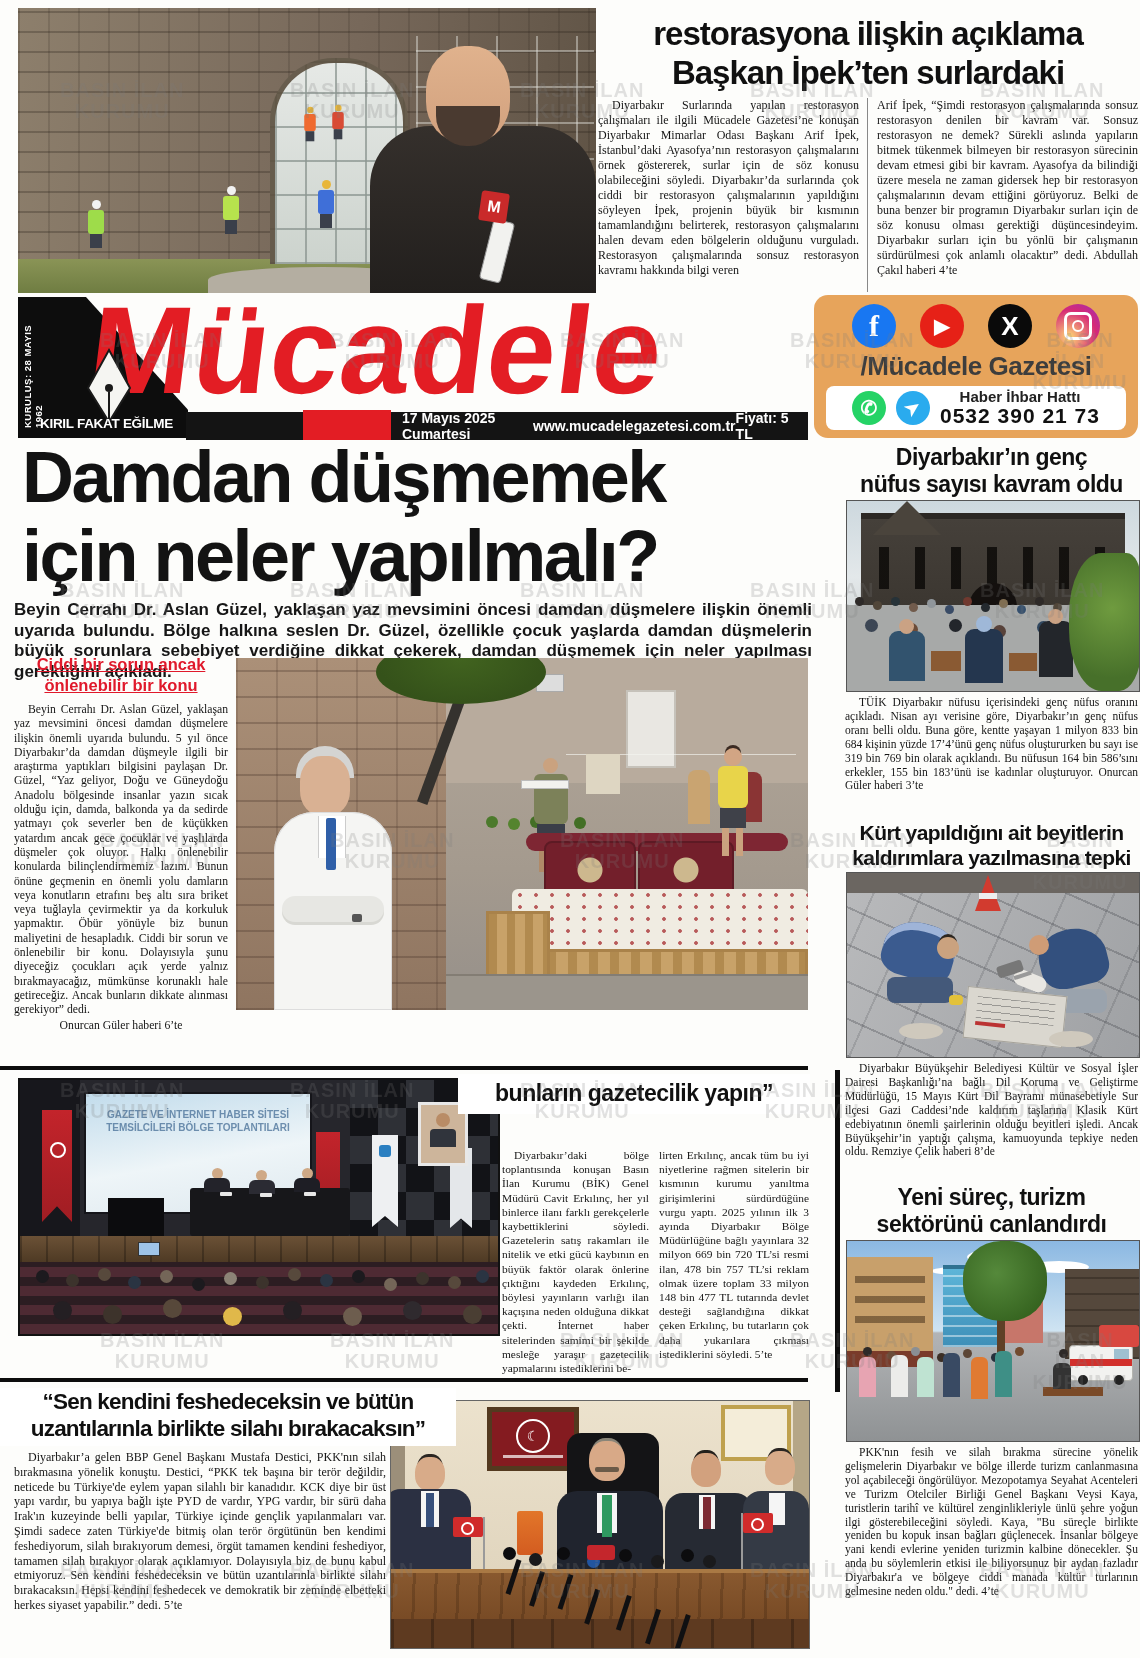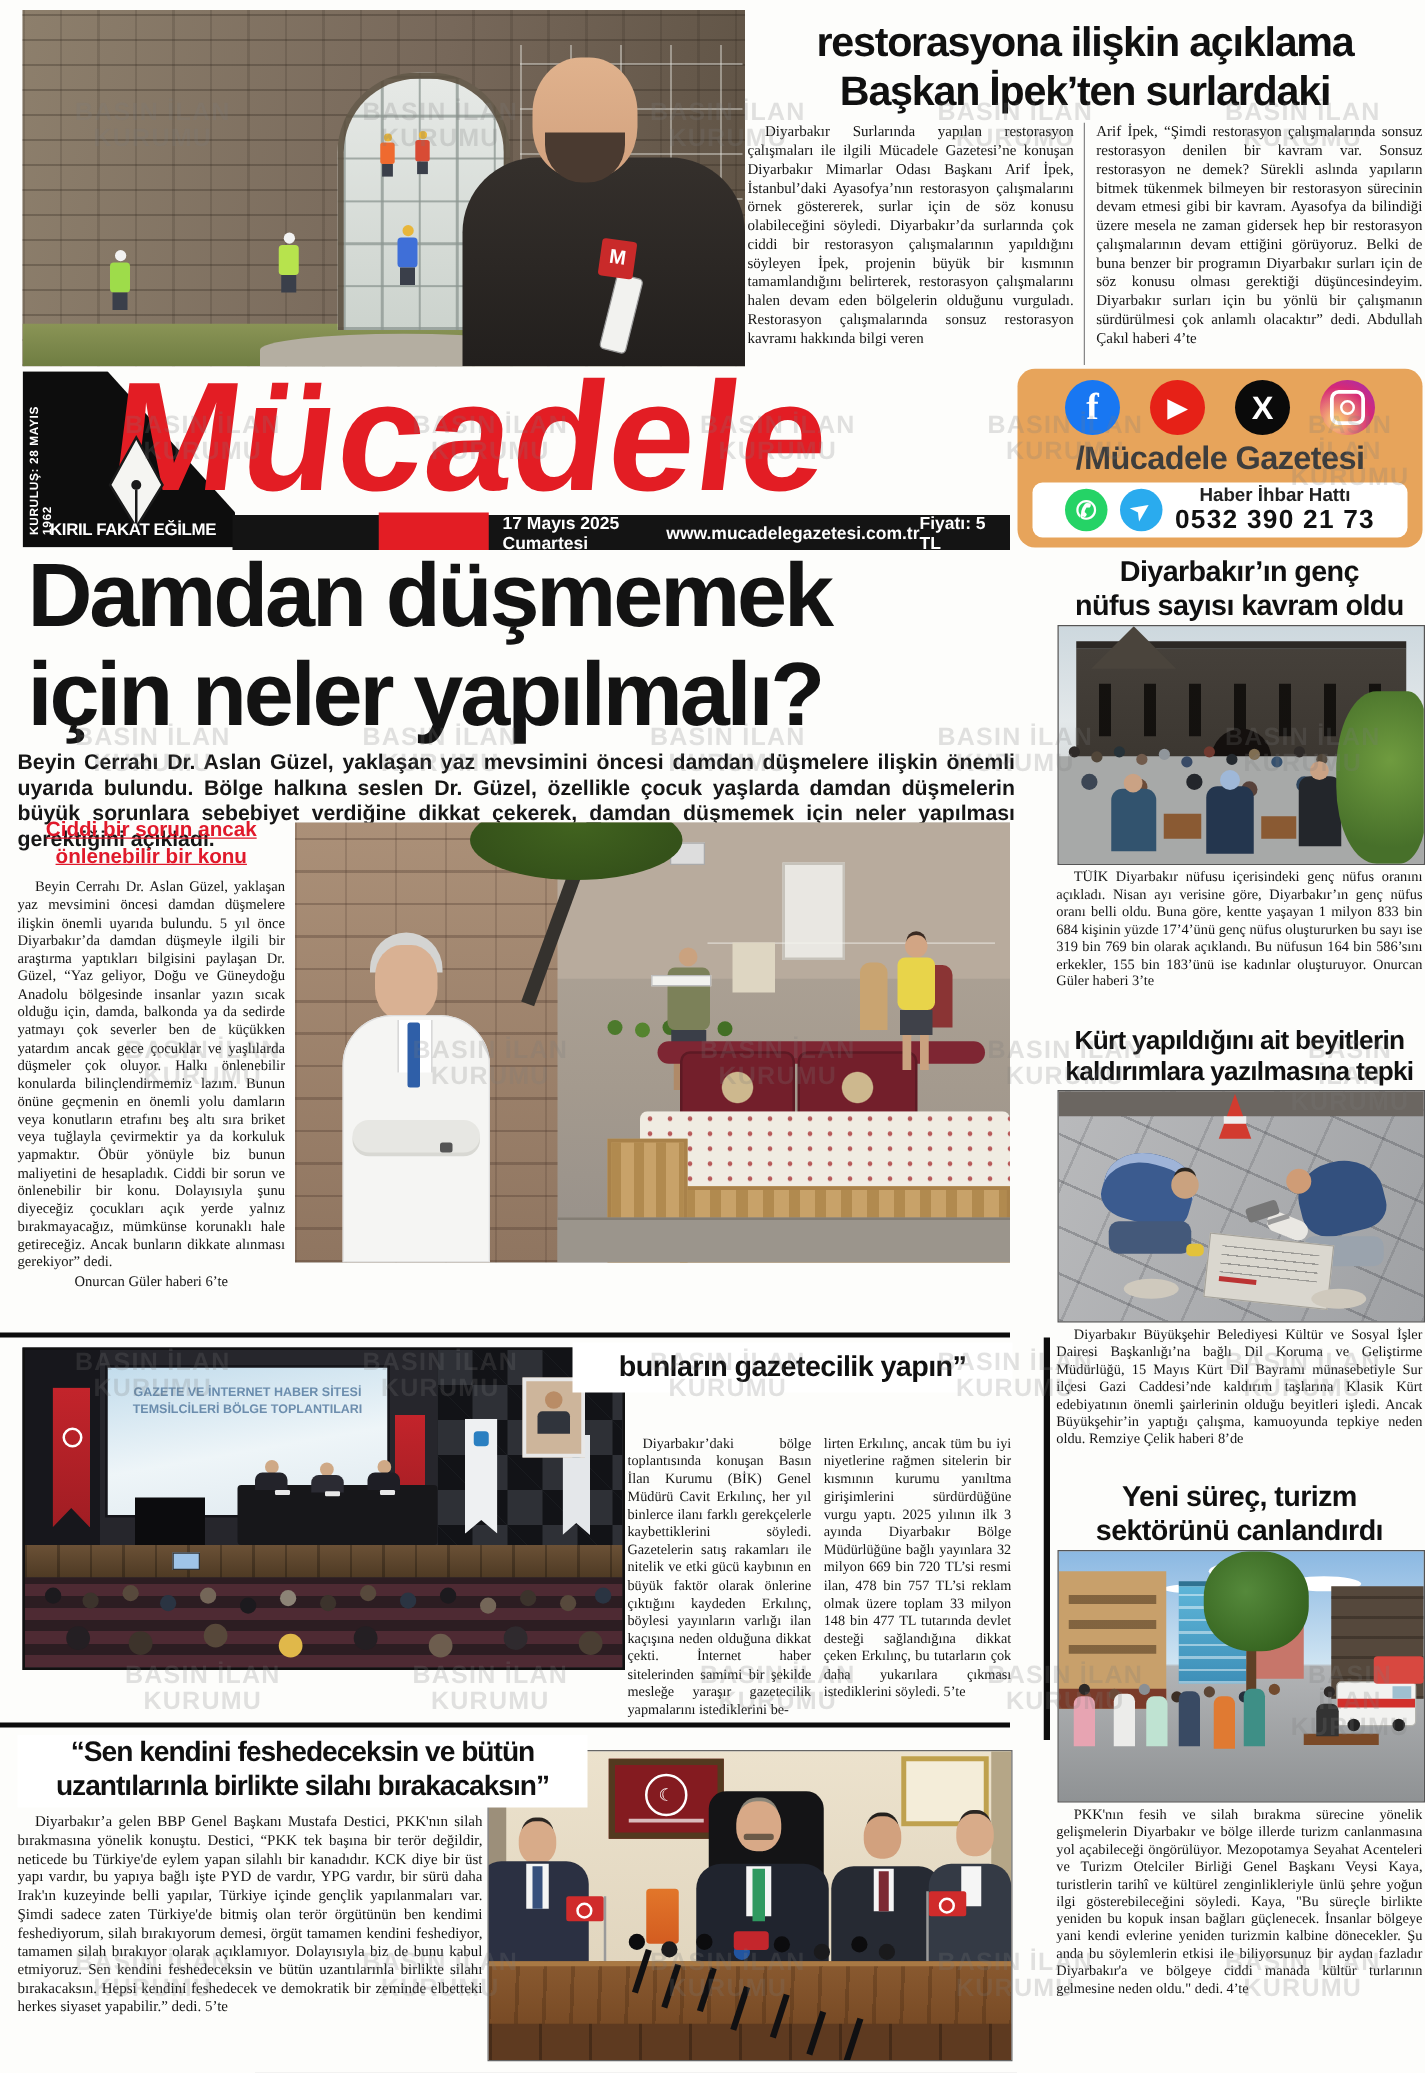--- a/index.html
+++ b/index.html
@@ -227,21 +227,21 @@
 
   <div class="abs hl" style="left:458px;top:1074px;width:352px;background:#fff;padding:5px 0 7px;font-size:23px;line-height:28px;letter-spacing:-.5px;z-index:4;">
     <div>bunların gazetecilik yapın”</div>
   </div>
   <div class="abs serif" style="left:502px;top:1148px;width:147px;height:228px;font-size:11.4px;line-height:14.2px;text-indent:12px;overflow:hidden;">Diyarbakır’daki bölge toplantısında konuşan Basın İlan Kurumu (BİK) Genel Müdürü Cavit Erkılınç, her yıl binlerce ilanı farklı gerekçelerle kaybettiklerini söyledi. Gazetelerin satış rakamları ile nitelik ve etki gücü kaybının en büyük faktör olarak önlerine çıktığını kaydeden Erkılınç, böylesi yayınların varlığı ilan kaçışına neden olduğuna dikkat çekti.  İnternet haber sitelerinden samimi bir şekilde mesleğe yaraşır gazetecilik yapmalarını istediklerini be-</div>
   <div class="abs serif" style="left:659px;top:1148px;width:150px;height:228px;font-size:11.4px;line-height:14.2px;overflow:hidden;">lirten Erkılınç, ancak tüm bu iyi niyetlerine rağmen sitelerin bir kısmının kurumu yanıltma girişimlerini sürdürdüğüne vurgu yaptı.  2025 yılının ilk 3 ayında Diyarbakır Bölge Müdürlüğüne bağlı yayınlara 32 milyon 669 bin 720 TL’si resmi ilan, 478 bin 757 TL’si reklam olmak üzere toplam 33 milyon 148 bin 477 TL tutarında devlet desteği sağlandığına dikkat çeken Erkılınç,  bu tutarların çok daha yukarılara çıkması istediklerini söyledi. 5’te</div>
   <div class="abs" style="left:835px;top:1070px;width:5px;height:322px;background:#0d0d0d;"></div>
 
   <div class="abs" style="left:0;top:1378px;width:808px;height:4px;background:#0d0d0d;"></div>
 
-  <div class="abs hl" style="left:14px;top:1388px;width:456px;background:#fff;font-size:22.5px;line-height:27px;letter-spacing:-.8px;z-index:4;padding-bottom:4px;">
+  <div class="abs hl" style="left:0;top:1388px;width:456px;background:#fff;font-size:22.5px;line-height:27px;letter-spacing:-.8px;z-index:4;padding-bottom:4px;">
     <div>“Sen kendini feshedeceksin ve bütün</div>
     <div>uzantılarınla birlikte silahı bırakacaksın”</div>
   </div>
   <div class="abs serif" style="left:14px;top:1450px;width:372px;height:196px;font-size:12px;line-height:14.8px;text-indent:14px;overflow:hidden;">Diyarbakır’a gelen BBP Genel Başkanı Mustafa Destici,  PKK'nın silah bırakmasına yönelik konuştu.  Destici, “PKK tek başına bir terör değildir, neticede bu Türkiye'de eylem yapan silahlı bir kanadıdır. KCK diye bir üst yapı vardır, bu yapıya bağlı işte PYD de vardır, YPG vardır, bir sürü daha Irak'ın kuzeyinde belli yapılar, Türkiye içinde gençlik yapılanmaları var. Şimdi sadece zaten Türkiye'de bitmiş olan terör örgütünün ben kendimi feshediyorum, silah bırakıyorum demesi, örgüt tamamen kendini feshediyor, tamamen silah bırakıyor olarak açıklamıyor. Dolayısıyla biz de bunu kabul etmiyoruz. Sen kendini feshedeceksin ve bütün uzantılarınla birlikte silahı bırakacaksın. Hepsi kendini feshedecek ve demokratik bir zeminde elbetteki herkes siyaset yapabilir.” dedi. 5’te</div>
 
   <div class="photo" style="left:390px;top:1400px;width:418px;height:247px;border:1px solid #666;background:linear-gradient(#ece2cd,#dcd0b8);">
     <div class="abs" style="left:0;top:0;width:14px;height:100%;background:#9c8f7a;"></div>
     <div class="abs" style="left:402px;top:0;width:16px;height:150px;background:#b5a687;"></div>
     <div class="abs" style="left:96px;top:6px;width:92px;height:64px;background:#841b20;border:5px solid #53391f;box-sizing:border-box;">
       <div style="margin:7px auto 0;width:30px;height:30px;border:2px solid #fff;border-radius:50%;display:flex;align-items:center;justify-content:center;color:#fff;font-size:14px;">☾</div>

